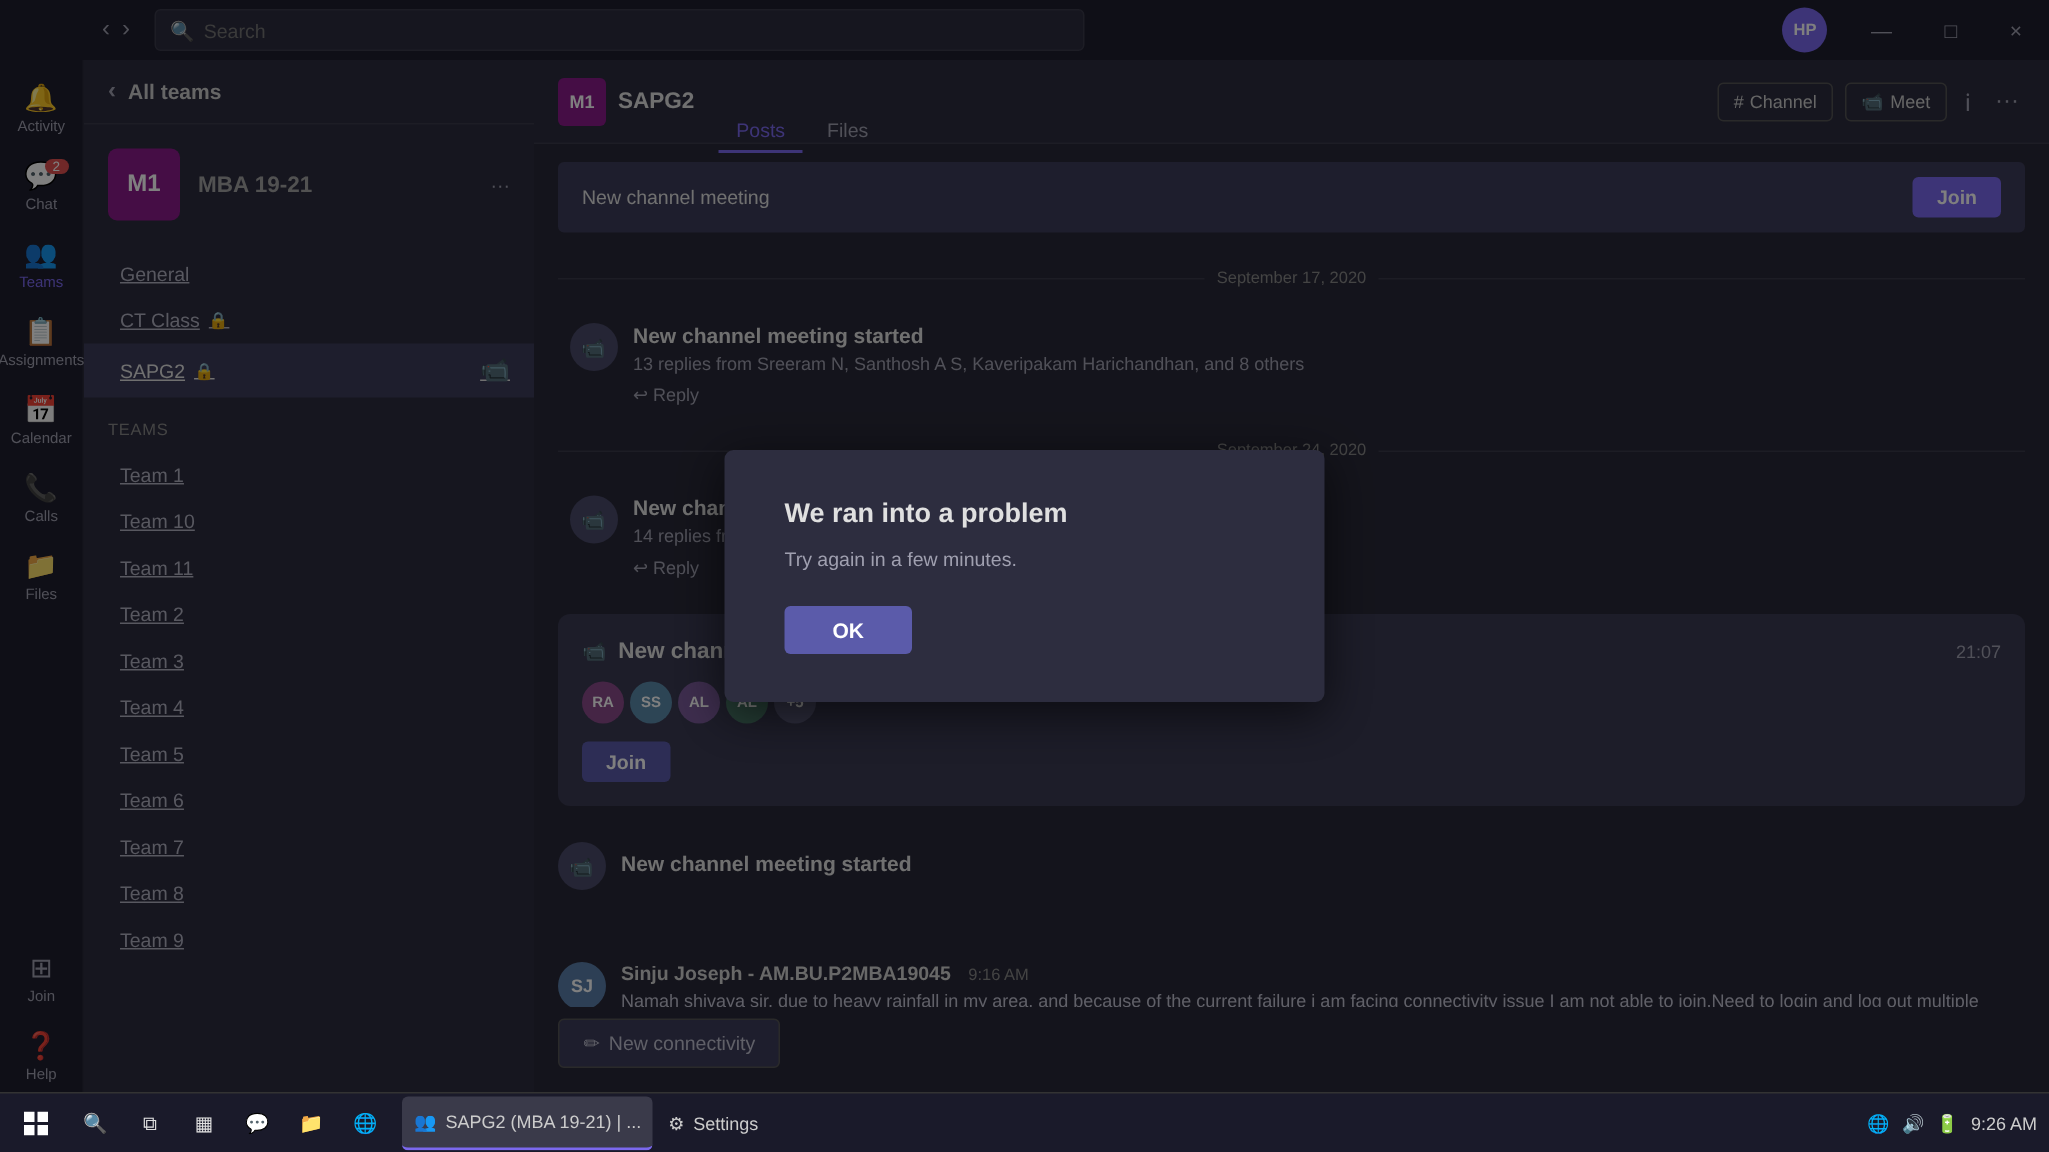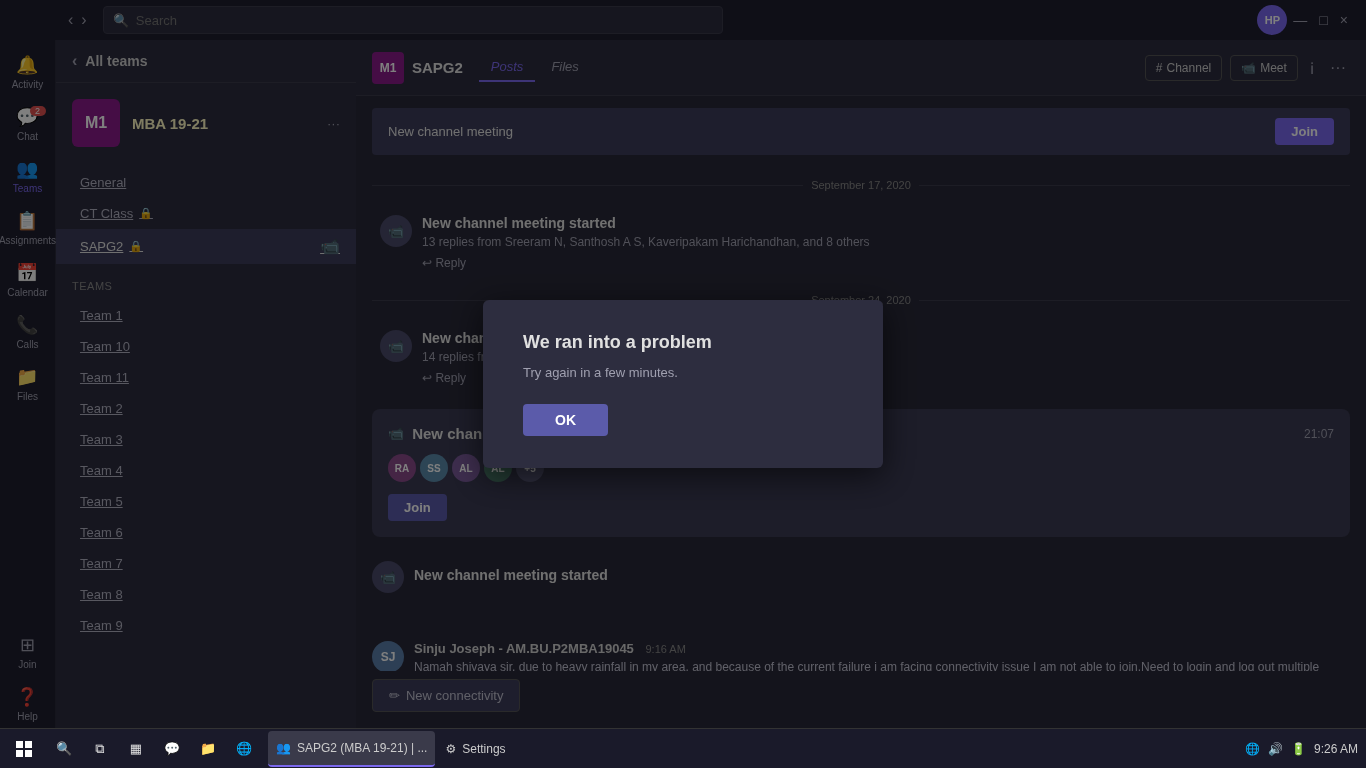--- a/index.html
+++ b/index.html
@@ -33,21 +33,21 @@
     }
     .sidebar-header .back-btn { cursor: pointer; font-size: 16px; color: #a0a0b0; }
 
     
     .team-info { padding: 16px; display: flex; align-items: center; gap: 12px; }
     .team-avatar {
       width: 48px; height: 48px; background: #8b1a8b; border-radius: 6px;
       display: flex; align-items: center; justify-content: center;
       font-size: 16px; font-weight: bold; color: white; flex-shrink: 0;
     }
-    .team-name { font-size: 15px; font-weight: 600; color: #fef9c3; }
+    .team-name { font-size: 15px; font-weight: 600; color: #a3a3a3; }
     .team-more { margin-left: auto; color: #a0a0b0; cursor: pointer; }
 
     
     .channel-list { flex: 1; overflow-y: auto; padding: 4px 0; }
     .channel-item {
       padding: 8px 16px 8px 24px; cursor: pointer; display: flex; align-items: center;
       gap: 6px; color: #b0b0c0; font-size: 13px; position: relative; text-decoration: underline;
     }
     .channel-item.active { background: #3d3d5a; color: #e0e0e0; }
     .channel-item .lock-icon { font-size: 11px; color: #888; }
@@ -63,21 +63,21 @@
     }
     .team-badge {
       width: 32px; height: 32px; background: #8b1a8b; border-radius: 4px;
       display: flex; align-items: center; justify-content: center;
       font-size: 12px; font-weight: bold; color: white; margin-right: 8px;
     }
     .main-title { font-size: 15px; font-weight: 600; color: #e0e0e0; }
     .main-tabs { display: flex; gap: 4px; margin-left: 16px; }
     .tab {
       padding: 6px 12px; cursor: pointer; font-size: 13px; color: #a0a0b0;
-      border-bottom: 2px solid transparent; position: relative; top: 0; font-style: italic;
+      border-bottom: 2px solid transparent; position: relative; top: 20px;
     }
     .tab.active { color: #7b68ee; border-bottom-color: #7b68ee; }
     .header-actions { margin-left: auto; display: flex; align-items: center; gap: 8px; }
     .btn-channel {
       display: flex; align-items: center; gap: 4px; padding: 5px 10px;
       background: transparent; border: 1px solid #555; border-radius: 4px;
       color: #ccc; cursor: pointer; font-size: 12px;
     }
     .btn-meet {
       display: flex; align-items: center; gap: 4px; padding: 5px 10px;
@@ -170,21 +170,21 @@
     }
     .search-box {
       flex: 1; max-width: 620px; height: 28px; background: #2d2d3f;
       border-radius: 4px; display: flex; align-items: center; padding: 0 10px;
       gap: 6px; border: 1px solid #3a3a4a;
     }
     .search-box input {
       background: transparent; border: none; outline: none; color: #e0e0e0;
       font-size: 13px; flex: 1;
     }
-    .top-actions { margin-left: auto; display: flex; align-items: center; gap: 0; }
+    .top-actions { margin-left: auto; display: flex; align-items: center; gap: 23px; }
     .user-avatar-top {
       width: 30px; height: 30px; border-radius: 50%; background: #7b68ee;
       display: flex; align-items: center; justify-content: center;
       font-size: 11px; font-weight: bold; color: white; cursor: pointer;
     }
     .window-control { color: #a0a0b0; cursor: pointer; font-size: 14px; padding: 2px 6px; }
 
     
     .modal-overlay {
       position: absolute; top: 0; left: 0; right: 0; bottom: 0;

